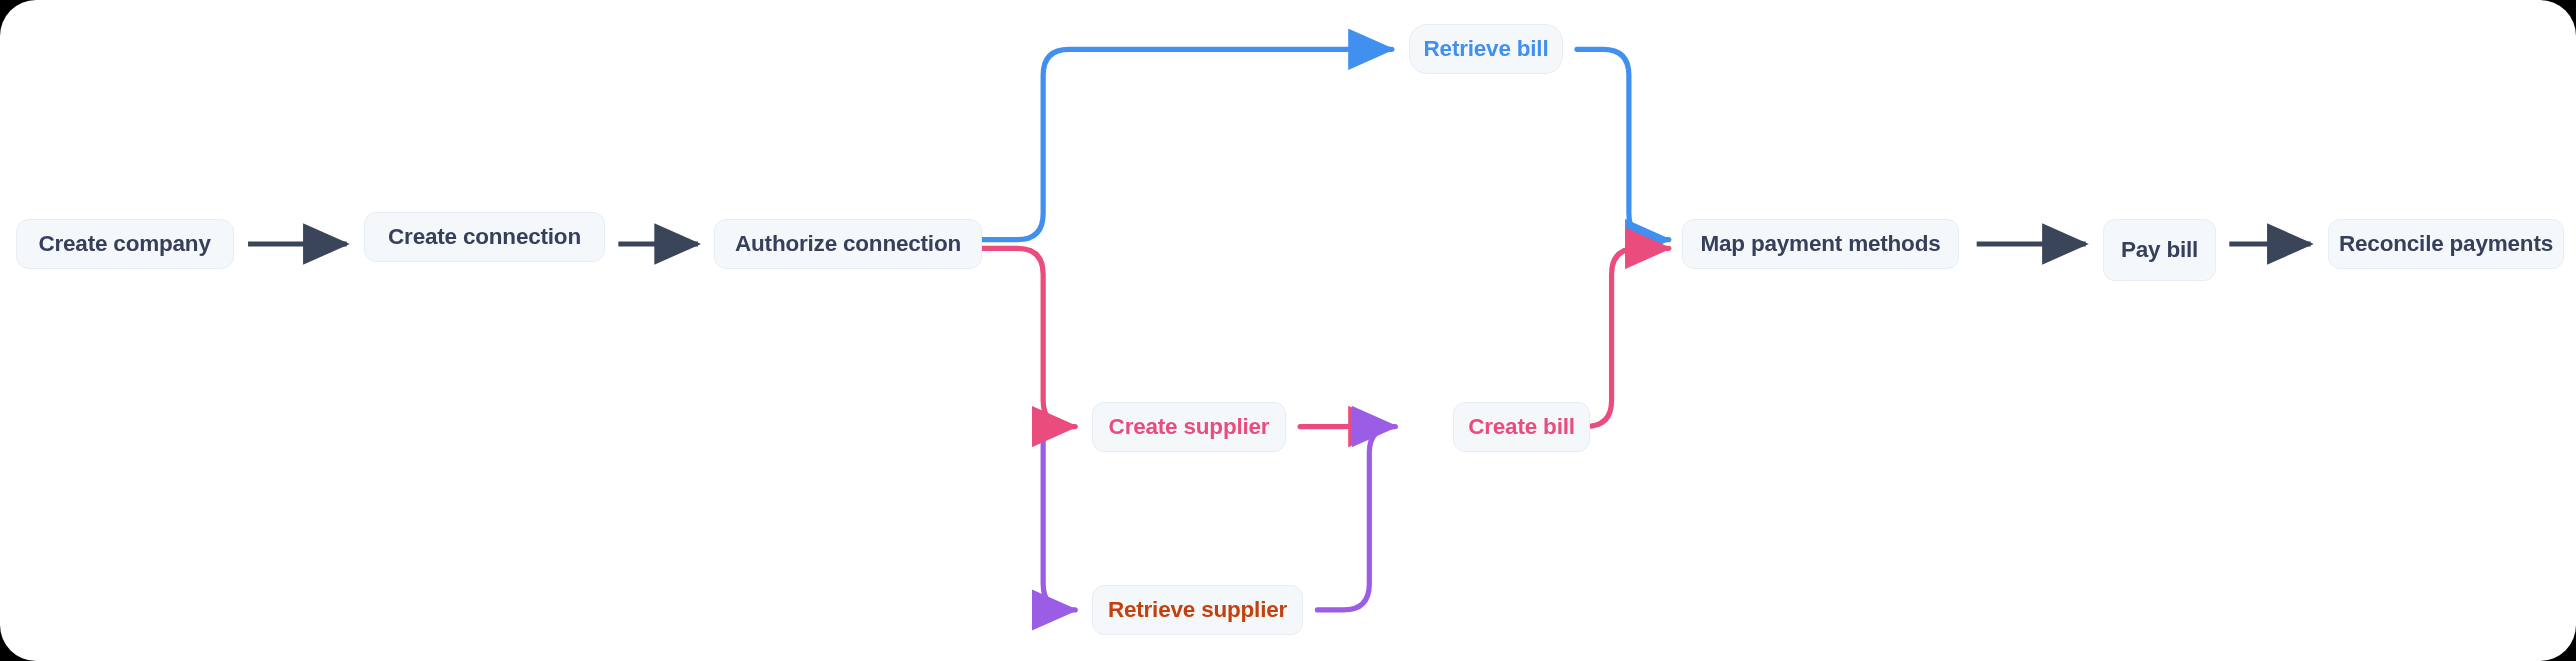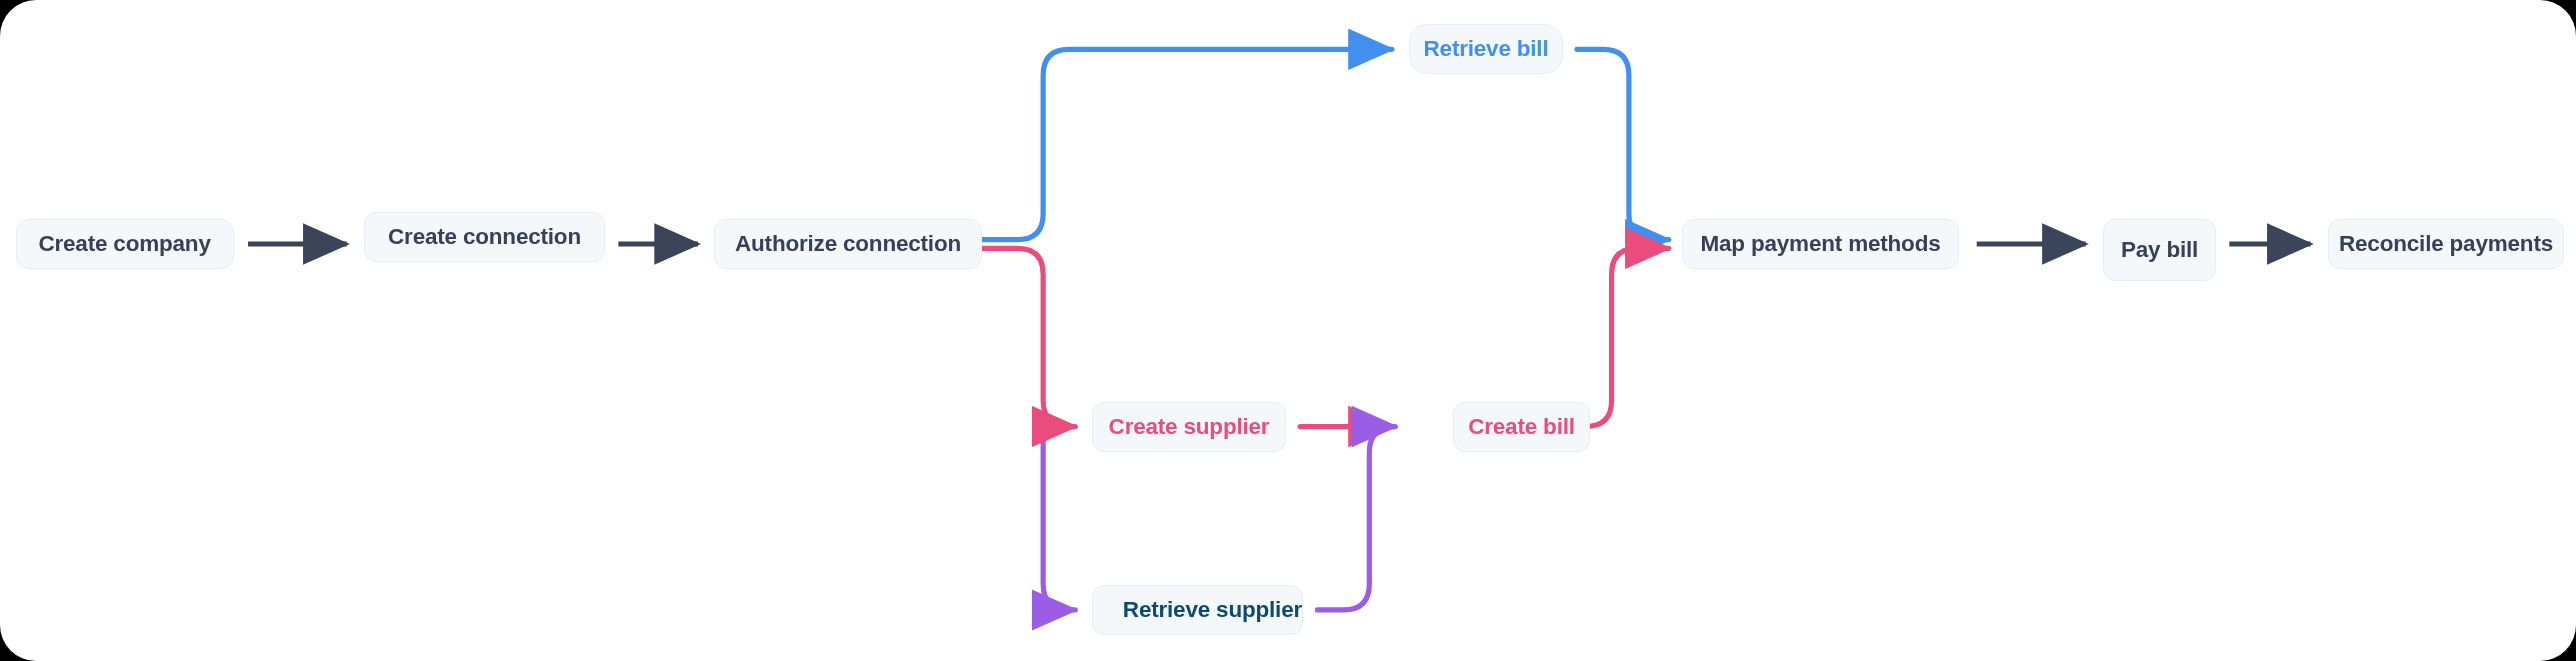--- a/index.html
+++ b/index.html
@@ -41,21 +41,21 @@
     justify-content: center;
     font-family: "Liberation Sans", sans-serif;
     font-weight: 700;
     font-size: 22.5px;
     letter-spacing: -0.2px;
     white-space: nowrap;
     color: #36405a;
   }
   .node.c-blue   { color: #4190f0; border-radius: 18px; }
   .node.c-pink   { color: #e94c7d; }
-  .node.c-purple { color: #0c4a6e; justify-content: flex-end; }
+  .node.c-purple { color: #c2410c; }
 </style>
 </head>
 <body>
 
 <div id="canvas">
 
   <svg id="edge-layer" viewBox="0 0 2976 764" width="2576" height="661" xmlns="http://www.w3.org/2000/svg">
     <defs>
       <marker id="ah-default" markerWidth="10" markerHeight="8" refX="8.4" refY="4" orient="auto" markerUnits="strokeWidth">
         <path d="M0,0 L9,4 L0,8 Z" fill="#3b4559"></path>

